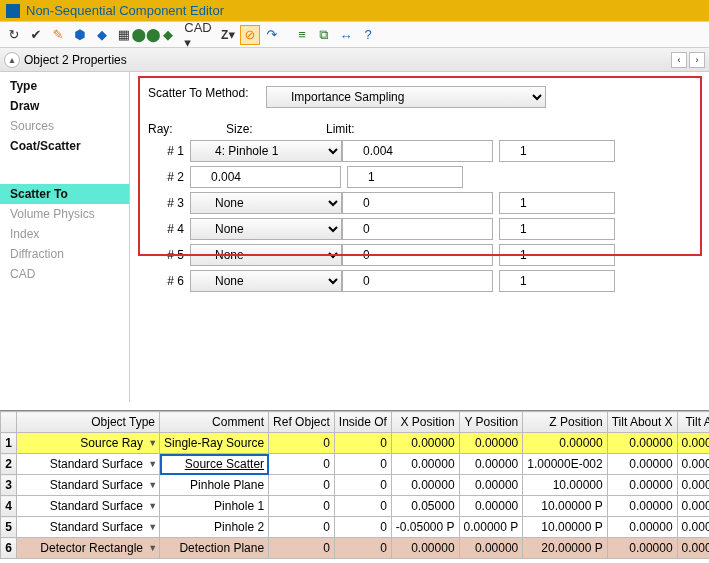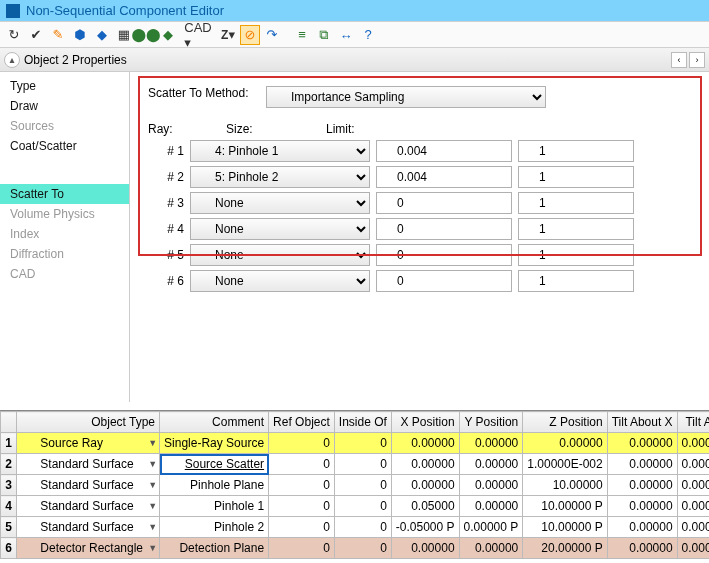--- a/index.html
+++ b/index.html
@@ -1,38 +1,38 @@
 <!DOCTYPE html>
 <html><head>
 <meta charset="utf-8">
 <style>
 * { box-sizing: border-box; margin: 0; padding: 0; font-family: "Segoe UI", Tahoma, sans-serif; font-size: 12px; }
 body { background: #fff; width: 709px; height: 563px; overflow: hidden; position: relative; }
 
-.titlebar { background: #7dd3fc; height: 22px; display: flex; align-items: center; padding: 0 6px; border-bottom: 1px solid #d0d0d0; }
+.titlebar { background: #eab308; height: 22px; display: flex; align-items: center; padding: 0 6px; border-bottom: 1px solid #d0d0d0; }
 .titlebar .icon { width: 14px; height: 14px; background: #0a5fa3; margin-right: 6px; }
 .titlebar .title { color: #0a5fa3; font-size: 13px; }
 
 .toolbar { height: 26px; background: #fafafa; display: flex; align-items: center; padding: 0 4px; gap: 2px; border-bottom: 1px solid #d0d0d0; }
 .tbtn { width: 20px; height: 20px; display: flex; align-items: center; justify-content: center; font-size: 13px; color: #333; cursor: pointer; }
 .tbtn.boxed { border: 1px solid #f0a000; background: #ffe8b0; }
 .tbtn.blue { color: #1565c0; }
 .tbtn.green { color: #2e7d32; }
 .tbtn.orange { color: #f57c00; }
 .tbsep { width: 6px; }
 
 .propbar { height: 24px; background: linear-gradient(#f4f4f4,#e4e4e4); display: flex; align-items: center; padding: 0 4px; border-bottom: 1px solid #ccc; }
 .propbar .caret { width: 16px; height: 16px; display: flex; align-items: center; justify-content: center; font-size: 10px; color: #555; border: 1px solid #bbb; border-radius: 8px; background: #fff; margin-right: 4px; cursor: pointer; }
 .propbar .label { flex: 1; }
 .propbar .navbtn { width: 16px; height: 16px; display: flex; align-items: center; justify-content: center; font-size: 9px; border: 1px solid #bbb; background: #fff; margin-left: 2px; cursor: pointer; }
 
 .upper { display: flex; height: 330px; }
 .sidebar { width: 130px; border-right: 1px solid #ccc; padding: 4px 0; }
 .sidebar .item { padding: 3px 10px; color: #999; cursor: pointer; }
-.sidebar .item.enabled { color: #111; }
+.sidebar .item.enabled { color: #111; font-weight: bold; }
 .sidebar .item.selected { background: #5eead4; color: #111; margin-top: 28px; }
 
 .panel { flex: 1; position: relative; }
 .redbox { position: absolute; left: 8px; top: 4px; width: 564px; height: 180px; border: 2px solid #d32f2f; }
 .panel-inner { padding: 14px 18px; }
 .row { display: flex; margin-bottom: 6px; }
 .method-label { width: 118px; }
 .method-select { width: 280px; }
 
 select, input.textin {
@@ -42,30 +42,30 @@
 input.textin { background: #fff; }
 
 .headers { display: flex; margin-top: 14px; }
 .headers .h-ray { width: 48px; }
 .headers .h-tow { width: 190px; }
 .headers .h-size { width: 130px; text-align: left; padding-left: 30px; }
 .headers .h-lim { width: 110px; text-align: left; }
 
 .datarow { display: flex; align-items: center; margin-top: 4px; }
 .datarow .ray { width: 42px; text-align: right; padding-right: 6px; }
-.datarow select { width: 180px; }
-.datarow .size { width: 136px; margin-left: 6px; }
+.datarow select { width: 152px; }
+.datarow .size { width: 151px; margin-left: 0; }
 .datarow .lim { width: 116px; margin-left: 6px; }
 
 .table-wrap { position: absolute; left: 0; right: 0; top: 410px; border-top: 1px solid #888; overflow: hidden; }
 table { border-collapse: collapse; width: 730px; }
 th, td { border: 1px solid #bbb; padding: 2px 4px; height: 21px; text-align: right; font-size: 12px; white-space: nowrap; }
 th { background: linear-gradient(#f8f8f8,#e8e8e8); font-weight: normal; }
 th.rowhead, td.rowhead { background: linear-gradient(#f8f8f8,#e8e8e8); text-align: center; font-weight: bold; width: 20px; }
-td.objtype { text-align: left; position: relative; padding-right: 16px; padding-left: 23px; }
+td.objtype { text-align: right; position: relative; padding-right: 16px; padding-left: 23px; }
 td.objtype .dd { position: absolute; right: 2px; top: 50%; transform: translateY(-50%); font-size: 9px; color: #555; }
 td.comment { text-align: right; }
 tr.row1 td { background: #ffff66; }
 tr.row1 td.rowhead { background: linear-gradient(#f8f8f8,#e8e8e8); }
 td.selcell { outline: 2px solid #1565c0; outline-offset: -2px; text-decoration: underline; }
 tr.row6 td { background: #e8c8b8; }
 tr.row6 td.rowhead { background: linear-gradient(#f8f8f8,#e8e8e8); }
 </style>
 </head>
 <body>
@@ -132,21 +132,20 @@
       </div>
       <div id="rows">
           <div class="datarow">
             <div class="ray"># 1</div>
             <select><option>4: Pinhole 1</option></select>
             <input class="textin size" value="0.004" style="">
             <input class="textin lim" value="1" style="">
           </div>
           <div class="datarow">
             <div class="ray"># 2</div>
-            <select><option>5: Pinhole 2</option></select>
             <input class="textin size" value="0.004" style="">
             <input class="textin lim" value="1" style="">
           </div>
           <div class="datarow">
             <div class="ray"># 3</div>
             <select><option>None</option></select>
             <input class="textin size" value="0" style="">
             <input class="textin lim" value="1" style="">
           </div>
           <div class="datarow">

